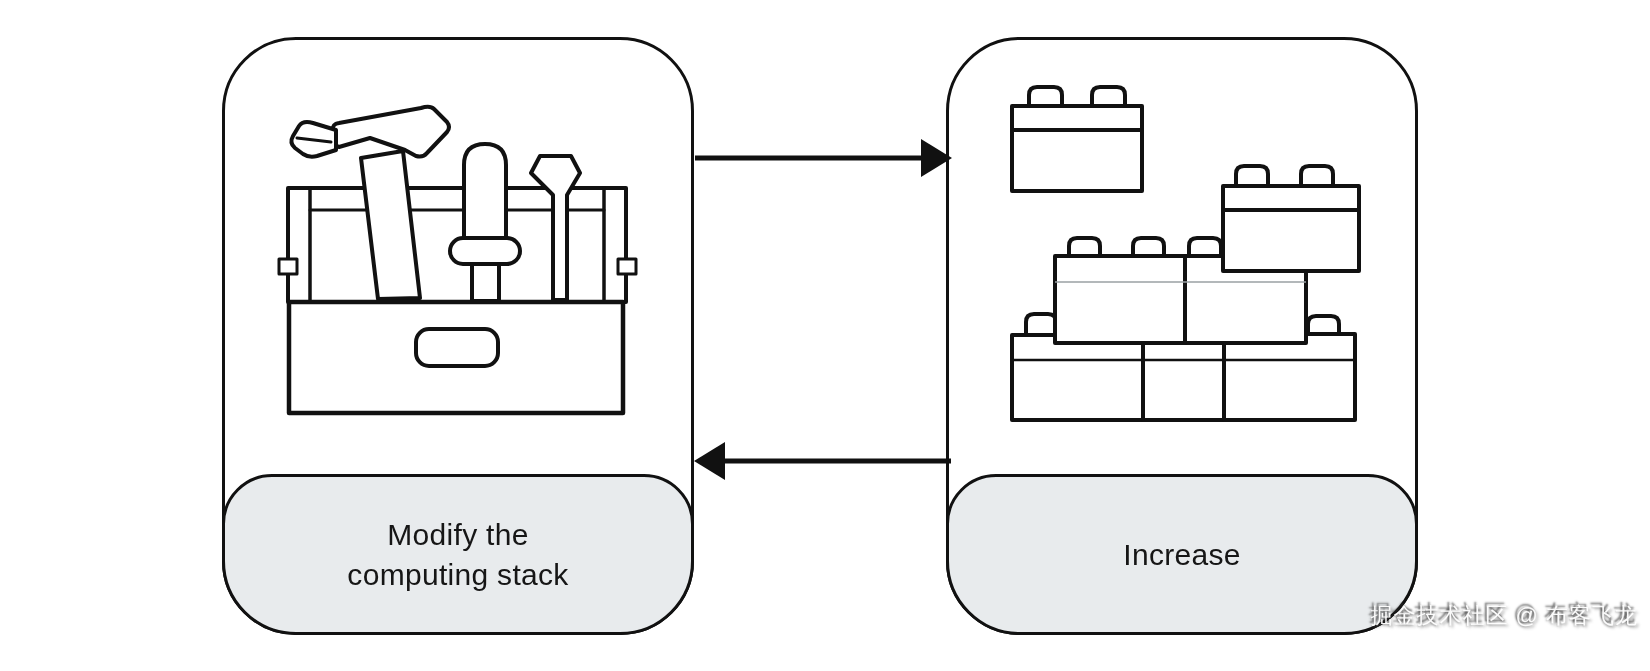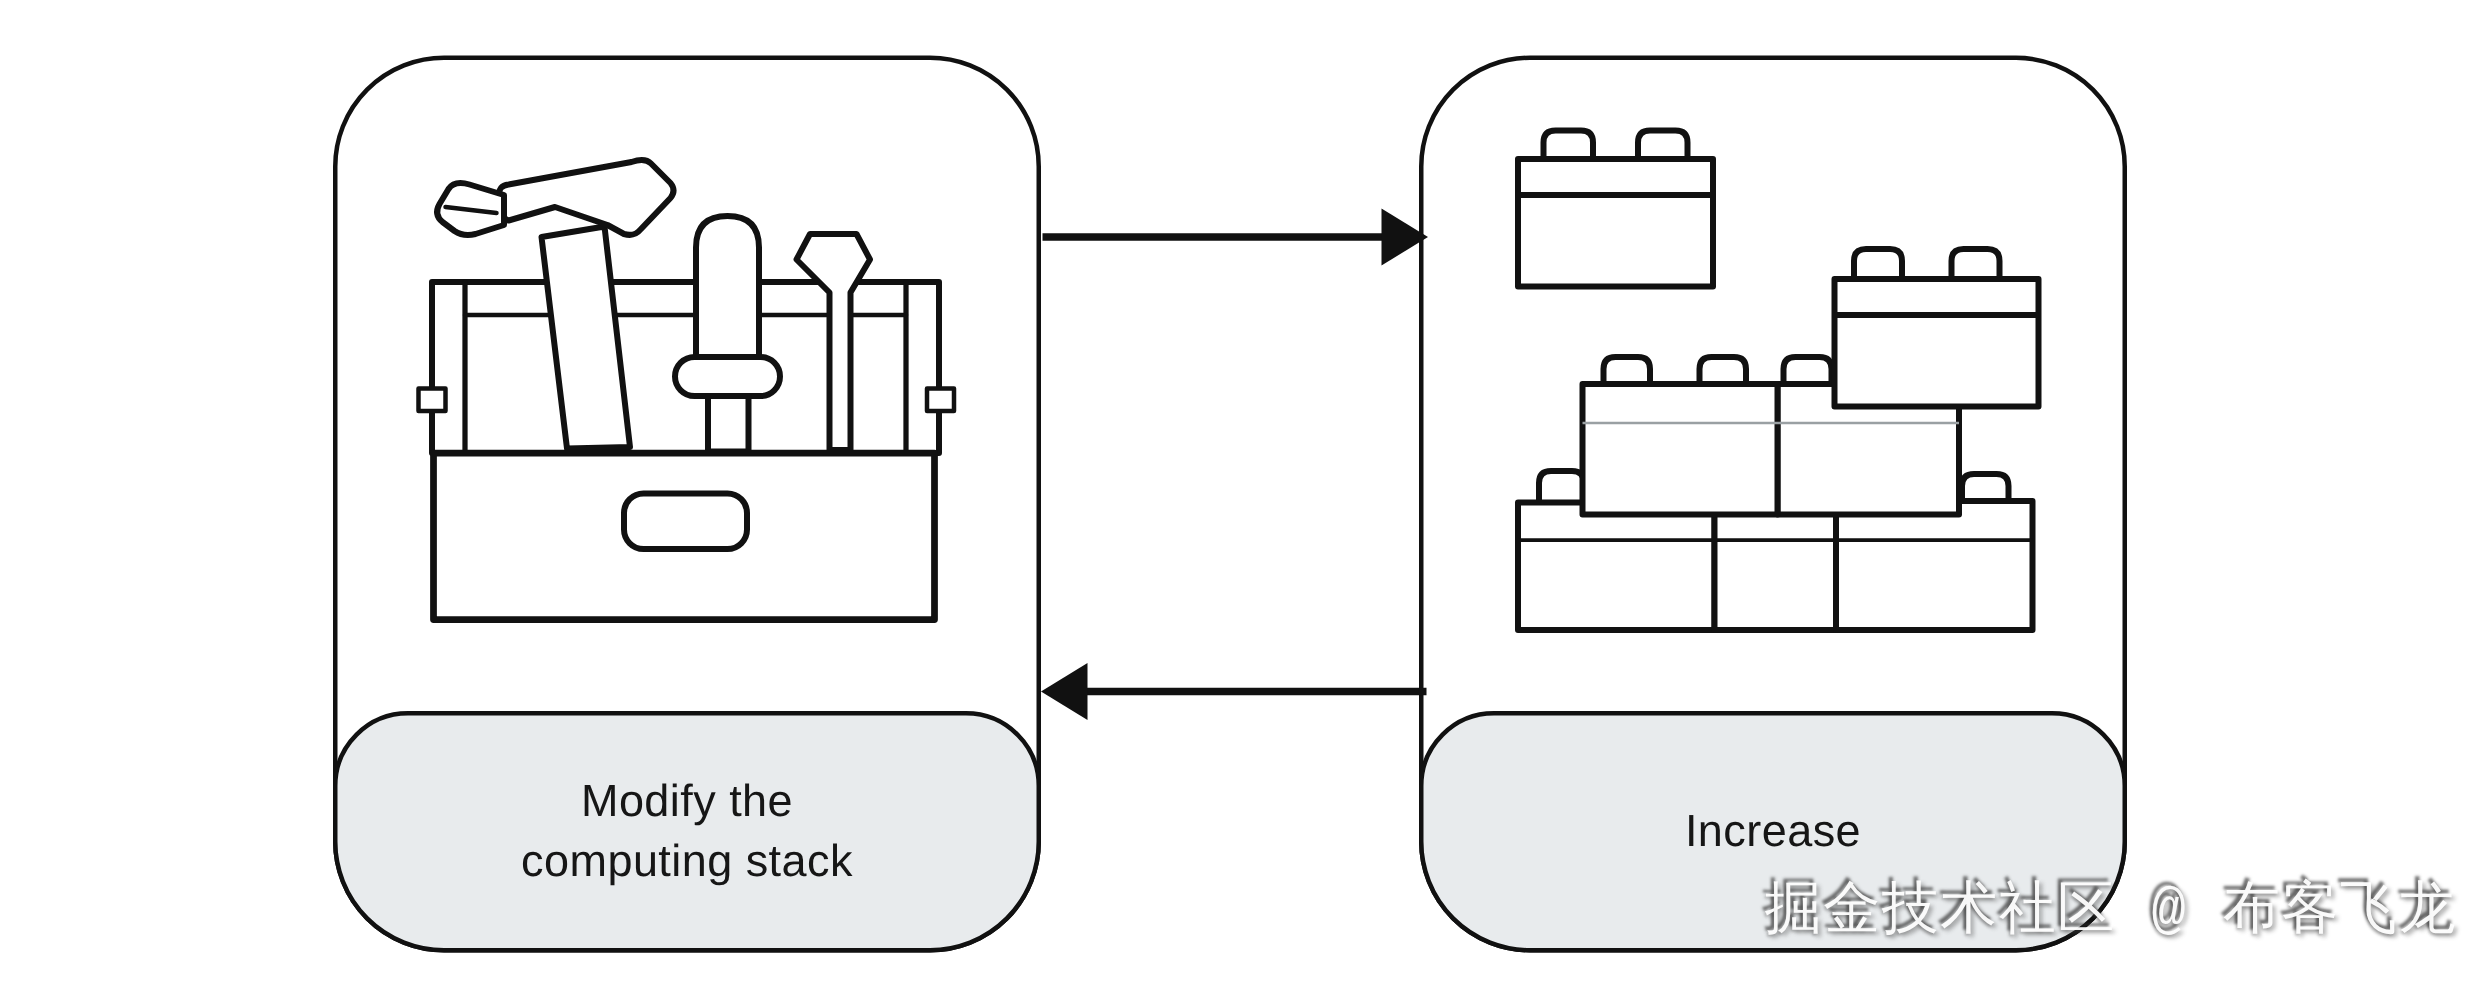--- a/index.html
+++ b/index.html
@@ -16,26 +16,25 @@
   .node-label{
     position:absolute;left:-3px;right:-3px;bottom:-3px;height:161px;box-sizing:border-box;
     background:#e8ebed;border:3px solid #111;border-radius:50px 50px 74px 74px;
     display:flex;flex-direction:column;align-items:center;justify-content:center;
     color:#161616;font-size:30px;line-height:40px;font-weight:500;
     letter-spacing:0.3px;text-align:center;
   }
   .icon-wrap{position:absolute;}
   .arrows{position:absolute;left:0;top:0;pointer-events:none;}
   .watermark{
-    position:absolute;right:12px;bottom:40px;font-size:38px;letter-spacing:1px;
+    position:absolute;right:12px;bottom:40px;font-size:22px;letter-spacing:1px;
     color:rgba(255,255,255,0.95);
     text-shadow:-2px -3px 2px rgba(45,45,45,0.70), 2px 2px 3px rgba(70,70,70,0.45),
                 -1px 1px 2px rgba(60,60,60,0.35);
     white-space:nowrap;
-    font-family:Liberation Mono, monospace;
   }
   svg{display:block;}
 </style>
 </head>
 <body>
 
 <div class="canvas">
 
   <div class="node left">
     <div class="icon-wrap" style="left:48px;top:58px;">

